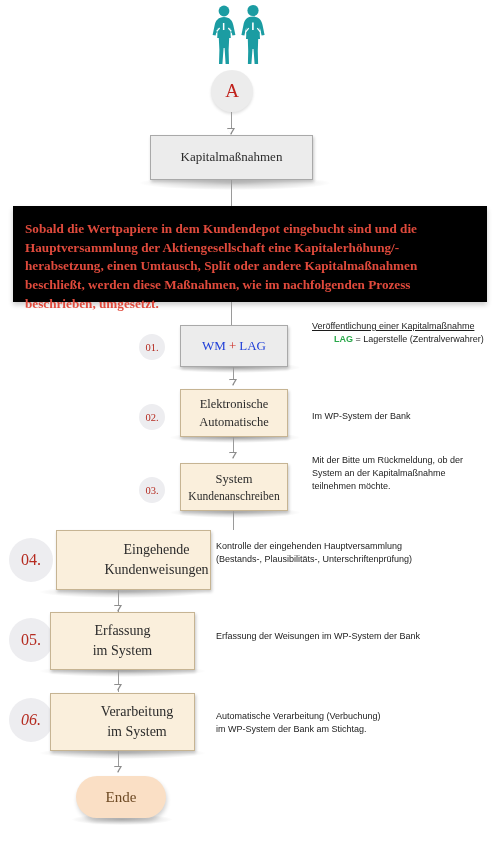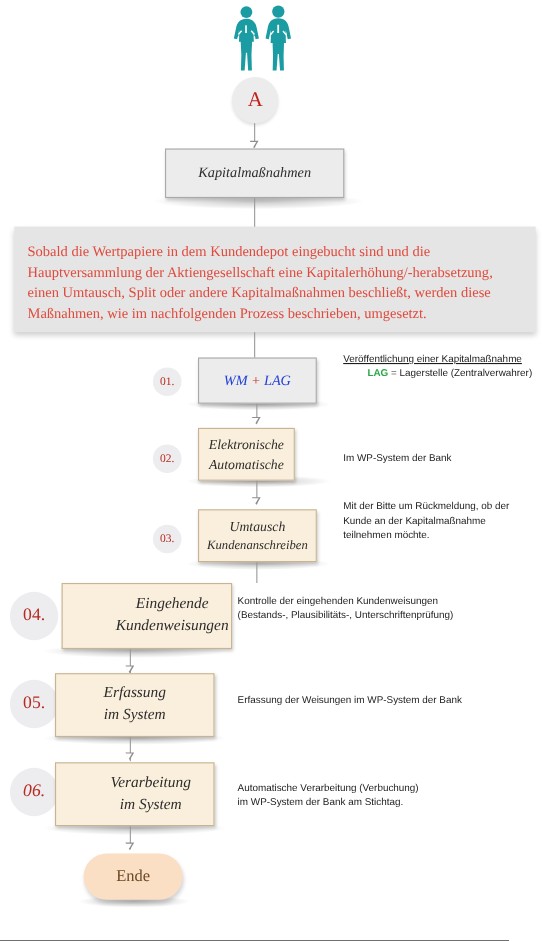--- a/index.html
+++ b/index.html
@@ -73,21 +73,20 @@
   .box {
     position: absolute;
     box-sizing: border-box;
     border: 1px solid #a9a9a9;
     display: flex;
     flex-direction: column;
     justify-content: center;
     text-align: center;
     color: #2b2b2b;
     box-shadow: 1px 2px 3px rgba(0,0,0,0.22);
-    font-style: italic;
   }
   .box .line {
     line-height: 1.45;
     white-space: nowrap;
   }
   .box-gray { background: #ececec; }
   .box-cream { background: #faefdc; border-color: #c6b493; }
 
   
   .drop-shadow {
@@ -97,23 +96,24 @@
     pointer-events: none;
   }
 
   
   .panel {
     position: absolute;
     left: 13px;
     top: 206px;
     width: 474px;
     height: 96px;
-    background: #e5e5e5;
+    background: #000000;
     box-shadow: 0 3px 5px rgba(0,0,0,0.20);
     box-sizing: border-box;
+    font-weight: bold;
   }
   .panel-text {
     position: absolute;
     left: 12px;
     top: 14px;
     right: 14px;
     color: #e04a3c;
     font-size: 13.2px;
     line-height: 1.42;
     font-family: "Liberation Serif", serif;
@@ -250,57 +250,57 @@
     </span>
   </div>
 
   <div class="conn" style="left:233px; top:367px; height:18px;"></div>
   <div class="arrow-head" style="left:228.5px; top:379px;"></div>
 
   <div class="step-num sm" style="left:139px; top:404px;">
     <span>02.</span>
   </div>
   <div class="drop-shadow" style="left:170px; top:432px; width:130px; height:11px;"></div>
-  <div class="box box-cream" style="left:180px; top:389px; width:88px; height:48px; font-size:12.5px;">
+  <div class="box box-cream" style="left:180px; top:389px; width:108px; height:48px; font-size:12.5px;">
     <span class="line">Elektronische</span>
     <span class="line">Automatische</span>
   </div>
   <div class="note" style="left:312px; top:410px;">
     <span>Im WP-System der Bank</span>
   </div>
 
   <div class="conn" style="left:233px; top:437px; height:21px;"></div>
   <div class="arrow-head" style="left:228.5px; top:452px;"></div>
 
   <div class="step-num sm" style="left:139px; top:477px;">
     <span>03.</span>
   </div>
   <div class="drop-shadow" style="left:170px; top:507px; width:130px; height:11px;"></div>
   <div class="box box-cream" style="left:180px; top:463px; width:108px; height:48px; font-size:12.5px;">
-    <span class="line">Umtausch</span>
+    <span class="line">System</span>
     <span class="line" style="font-size:11.5px;">Kundenanschreiben</span>
   </div>
   <div class="note" style="left:312px; top:454px;">
     <span style="display:block;">Mit der Bitte um Rückmeldung, ob der</span>
-    <span style="display:block;">Kunde an der Kapitalmaßnahme</span>
+    <span style="display:block;">System an der Kapitalmaßnahme</span>
     <span style="display:block;">teilnehmen möchte.</span>
   </div>
 
   <div class="conn" style="left:233px; top:511px; height:19px;"></div>
 
   <div class="step-num lg" style="left:9px; top:538px;">
     <span>04.</span>
   </div>
   <div class="drop-shadow" style="left:40px; top:586px; width:165px; height:12px;"></div>
   <div class="box box-cream" style="left:56px; top:530px; width:155px; height:60px; font-size:14px;padding-left:46px;">
     <span class="line">Eingehende</span>
     <span class="line">Kundenweisungen</span>
   </div>
   <div class="note" style="left:216px; top:540px;">
-    <span style="display:block;">Kontrolle der eingehenden Kundenweisungen</span>
+    <span style="display:block;">Kontrolle der eingehenden Hauptversammlung</span>
     <span style="display:block;">(Bestands-, Plausibilitäts-, Unterschriftenprüfung)</span>
   </div>
 
   <div class="conn" style="left:118px; top:590px; height:22px;"></div>
   <div class="arrow-head" style="left:113.5px; top:605px;"></div>
 
   <div class="step-num lg" style="left:9px; top:618px;">
     <span>05.</span>
   </div>
   <div class="drop-shadow" style="left:40px; top:665px; width:165px; height:12px;"></div>

